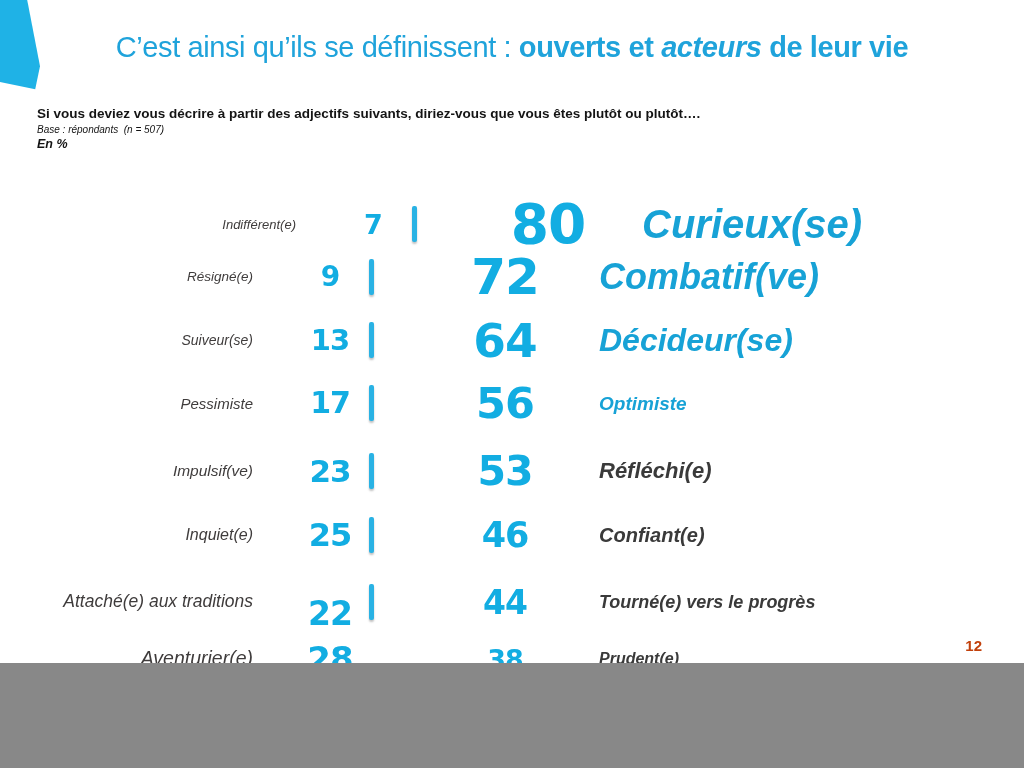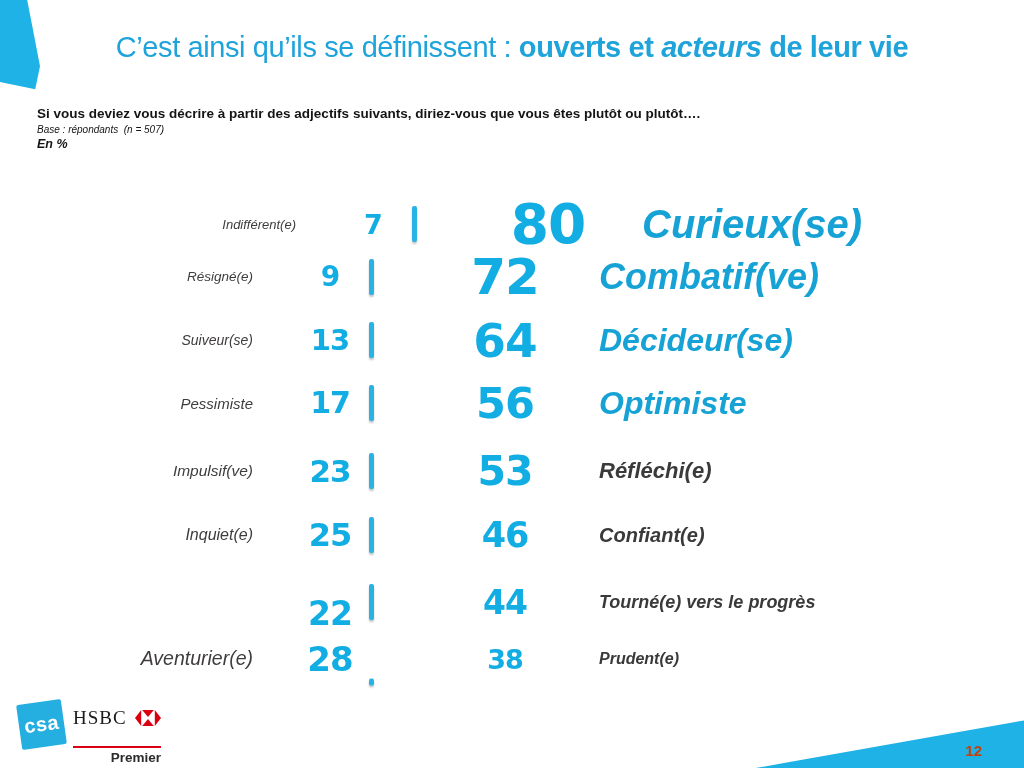--- a/index.html
+++ b/index.html
@@ -1,17 +1,17 @@
 <!DOCTYPE html>
 <html><head>
 <meta charset="utf-8">
 <style>
   html,body{margin:0;padding:0;background:#888;}
   .slide{
-    position:relative;width:1024px;height:768px;background:#ffffff;
+    position:relative;width:1024px;height:663px;background:#ffffff;
     overflow:hidden;font-family:"Liberation Sans",sans-serif;
   }
   
   .corner{
     position:absolute;left:0;top:0;width:40px;height:92px;background:#1fb2e6;
     clip-path:polygon(0 0,68% 0,100% 72%,88% 97%,0 89%);
   }
   
   .title{
     position:absolute;left:0;top:30px;width:100%;margin:0;text-align:center;
@@ -33,21 +33,21 @@
   .tick{left:369px;width:5px;height:36px;background:#29b2e4;border-radius:2px;
         transform:translateY(-50%) translateY(5px);box-shadow:0 2px 2px rgba(80,80,80,.35);}
   .valR{left:443px;width:124px;text-align:center;font-family:"DejaVu Sans",sans-serif;font-weight:700;color:#12ade2;letter-spacing:-1px;}
   .adjR{left:599px;font-weight:700;font-style:italic;}
   .cyanlbl .adjR{color:#17a2d6;text-align:right;}
   .darklbl .adjR{color:#3a3a3a;}
   
   .r1{top:194px;margin-left:43px;} .r1 .adjL{font-size:13px;}   .r1 .valL{font-size:27px;} .r1 .valR{font-size:55px;} .r1 .adjR{font-size:40px;}
   .r2{top:247px;} .r2 .adjL{font-size:13.5px;} .r2 .valL{font-size:28px;} .r2 .valR{font-size:50px;} .r2 .adjR{font-size:36px;}
   .r3{top:310px;} .r3 .adjL{font-size:14px;}   .r3 .valL{font-size:29px;} .r3 .valR{font-size:47px;} .r3 .adjR{font-size:32px;}
-  .r4{top:373px;} .r4 .adjL{font-size:15px;}   .r4 .valL{font-size:30px;} .r4 .valR{font-size:43px;} .r4 .adjR{font-size:32px;}
+  .r4{top:373px;} .r4 .adjL{font-size:15px;}   .r4 .valL{font-size:30px;} .r4 .valR{font-size:43px;} .r4 .adjR{font-size:19px;}
   .r5{top:441px;} .r5 .adjL{font-size:15.5px;} .r5 .valL{font-size:31px;} .r5 .valR{font-size:41px;} .r5 .adjR{font-size:22px;}
   .r6{top:505px;} .r6 .adjL{font-size:16px;}   .r6 .valL{font-size:32px;} .r6 .valR{font-size:35px;} .r6 .adjR{font-size:20px;}
   .r7{top:572px;} .r7 .adjL{font-size:17.5px;} .r7 .valL{font-size:33px;margin-top:11px;} .r7 .valR{font-size:33px;} .r7 .adjR{font-size:18px;}
   .r8{top:629px;} .r8 .adjL{font-size:19.5px;} .r8 .valL{font-size:34px;} .r8 .valR{font-size:27px;} .r8 .adjR{font-size:16px;}
   .r8 .tick{height:7px;transform:translateY(-50%) translateY(23px);}
   
   .csa-badge{
     position:absolute;left:19px;top:702px;width:45px;height:45px;background:#25aee0;
     transform:rotate(-8deg);border-radius:2px;display:flex;align-items:center;justify-content:center;
   }
@@ -122,20 +122,21 @@
 
     <div class="row r6 darklbl">
       <span class="adjL">Inquiet(e)</span>
       <span class="valL">25</span>
       <span class="tick"></span>
       <span class="valR">46</span>
       <span class="adjR">Confiant(e)</span>
     </div>
 
     <div class="row r7 darklbl">
+      <span class="adjL">Attaché(e) aux traditions</span>
       <span class="valL">22</span>
       <span class="tick"></span>
       <span class="valR">44</span>
       <span class="adjR">Tourné(e) vers le progrès</span>
     </div>
 
     <div class="row r8 darklbl">
       <span class="adjL">Aventurier(e)</span>
       <span class="valL">28</span>
       <span class="tick"></span>

